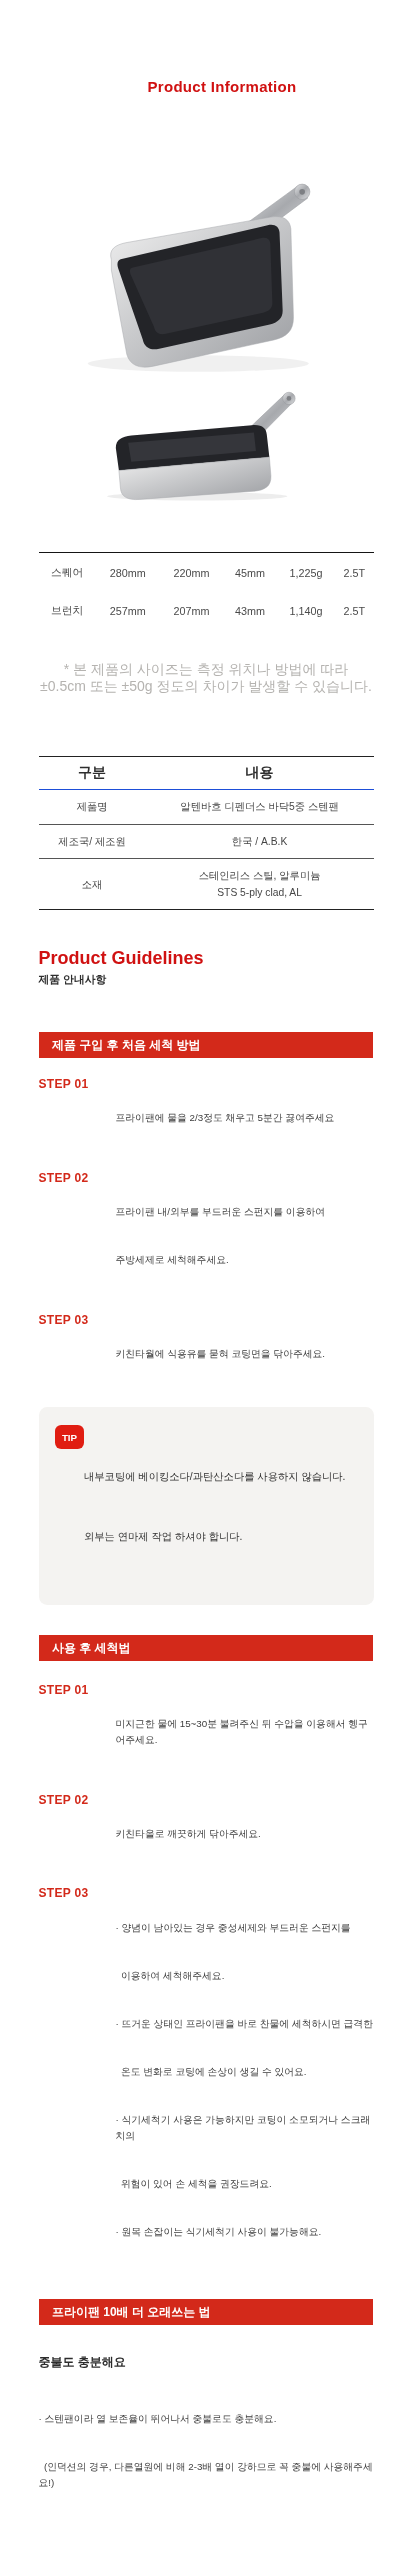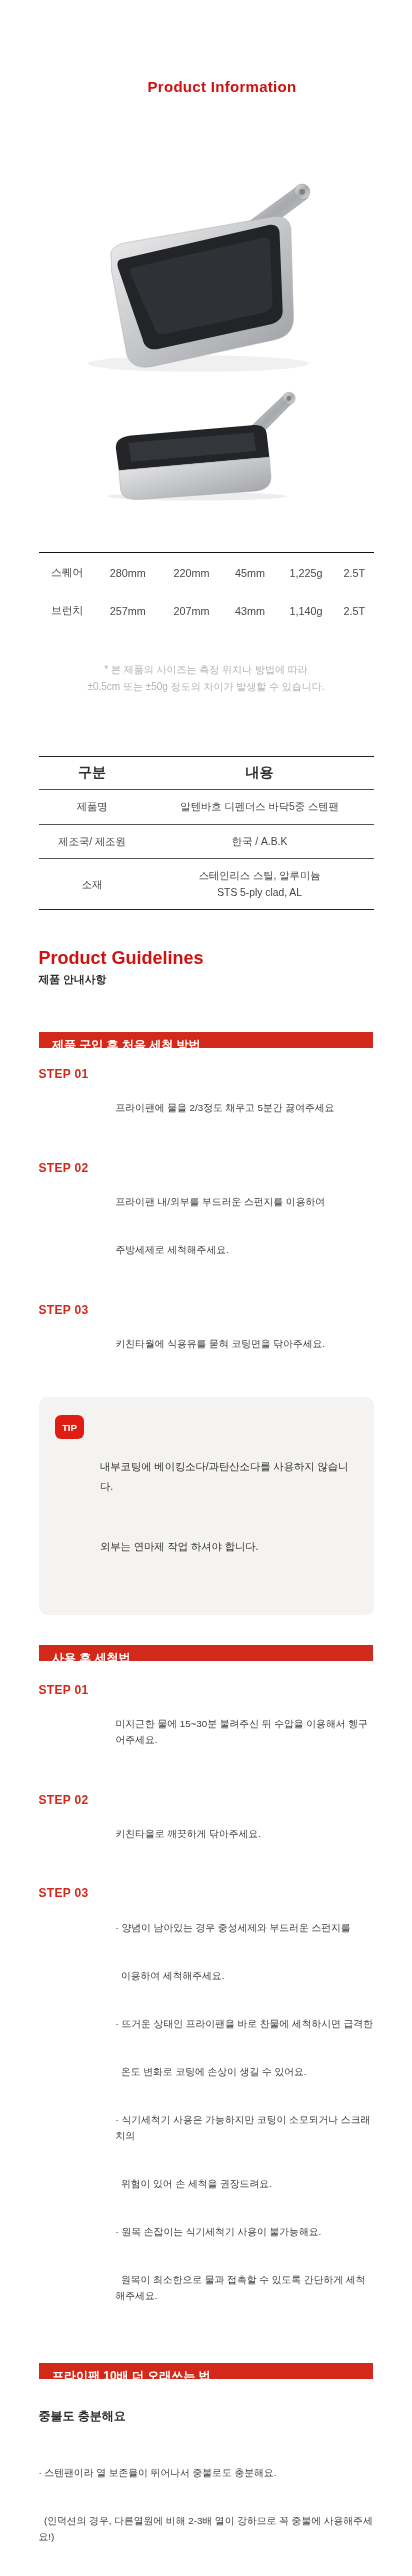--- a/index.html
+++ b/index.html
@@ -8,35 +8,35 @@
   .content{width:335px;margin:0 auto;}
   .main-title{padding-top:78px;text-align:center;font-size:15px;font-weight:bold;color:#d01111;letter-spacing:0.3px;margin-left:32px;}
   .pan-wrap{text-align:center;}
   .pan1{margin-top:67px;}
   .pan2{margin-top:5.2px;}
   
   table{border-collapse:collapse;width:335px;}
   .size-table{margin-top:49px;border-top:1.5px solid #151515;}
   .size-table th{font-size:10.8px;font-weight:bold;color:#2e2e2e;padding:10.3px 0 9.3px;border-bottom:0.5px solid #d4d4d4;}
   .size-table td{font-size:10.8px;color:#4a4a4a;text-align:center;padding:12.4px 0;}
-  .size-note{margin-top:30px;text-align:center;color:#b5b3b0;font-size:10px;line-height:17px;}
+  .size-note{margin-top:30px;text-align:center;color:#b5b3b0;font-size:14px;line-height:17px;}
   .spec-table{margin-top:61px;border-top:1px solid #222;border-bottom:1px solid #222;}
   .spec-table th{font-size:14px;font-weight:bold;color:#2e2e2e;padding:7.2px 0;border-bottom:1px solid #1d4ed8;font-family:Liberation Serif, serif;}
   .spec-table td{font-size:10.3px;color:#454545;text-align:center;padding:8.2px 0;border-bottom:0.5px solid #555;line-height:17px;}
   .spec-table tr:last-child td{border-bottom:none;}
   .spec-table .lbl{width:32%;}
   
   .gl-title{margin-top:38px;font-size:18px;font-weight:bold;color:#d01111;}
   .gl-sub{margin-top:4.1px;font-size:10.8px;font-weight:bold;color:#2e2e2e;}
-  .banner{margin-top:0;background:#d3291a;color:#fff;font-size:12px;font-weight:bold;height:16px;line-height:26px;padding-left:13.4px;width:321px;}
+  .banner{margin-top:0;background:#d3291a;color:#fff;font-size:12px;font-weight:bold;height:26px;line-height:26px;padding-left:13.4px;width:321px;}
   .steps{margin-top:18.5px;}
   .step{display:flex;margin-bottom:12.4px;}
   .step-label{flex:none;width:77px;font-size:12px;font-weight:bold;color:#d3291a;letter-spacing:0.3px;}
   .step-text{font-size:9.8px;color:#3d3d3d;line-height:16px;padding-top:1.5px;white-space:pre-wrap;}
-  .tipbox{margin-top:6.2px;background:#f4f3f1;border-radius:8.2px;padding:18.5px 16.5px;display:flex;gap:16px;align-items:flex-start;width:302px;}
+  .tipbox{margin-top:6.2px;background:#f4f3f1;border-radius:8.2px;padding:18.5px 16.5px;display:flex;gap:0;align-items:flex-start;width:302px;}
   .tip-badge{flex:none;background:#e01d12;color:#fff;font-size:9.8px;font-weight:bold;width:29px;height:24px;border-radius:6.2px;display:flex;align-items:center;justify-content:center;}
   .tip-text{font-size:10.3px;color:#2f2f2f;line-height:20px;padding-top:1.5px;white-space:pre-wrap;}
   .h-sub{font-size:12px;font-weight:bold;color:#2c2c2c;}
   .bullets{font-size:9.8px;color:#3f3f3f;line-height:16px;white-space:pre-wrap;}
 </style>
 </head>
 <body>
 
 <div id="page">
 
@@ -183,21 +183,20 @@
       <div class="step">
         <div class="step-label">STEP 03</div>
         <div class="step-text">
           <div>· 양념이 남아있는 경우 중성세제와 부드러운 스펀지를</div>
           <div>  이용하여 세척해주세요.</div>
           <div>· 뜨거운 상태인 프라이팬을 바로 찬물에 세척하시면 급격한</div>
           <div>  온도 변화로 코팅에 손상이 생길 수 있어요.</div>
           <div>· 식기세척기 사용은 가능하지만 코팅이 소모되거나 스크래치의</div>
           <div>  위험이 있어 손 세척을 권장드려요.</div>
           <div>· 원목 손잡이는 식기세척기 사용이 불가능해요.</div>
-          <div>  원목이 최소한으로 물과 접촉할 수 있도록 간단하게 세척해주세요.</div>
         </div>
       </div>
     </div>
 
     <div style="height:14.4px"></div>
     <div class="banner">프라이팬 10배 더 오래쓰는 법</div>
     <div class="h-sub" style="margin-top:29px">중불도 충분해요</div>
     <div class="bullets" style="margin-top:8.2px">
       <div>· 스텐팬이라 열 보존율이 뛰어나서 중불로도 충분해요.</div>
       <div>  (인덕션의 경우, 다른열원에 비해 2-3배 열이 강하므로 꼭 중불에 사용해주세요!)</div>

